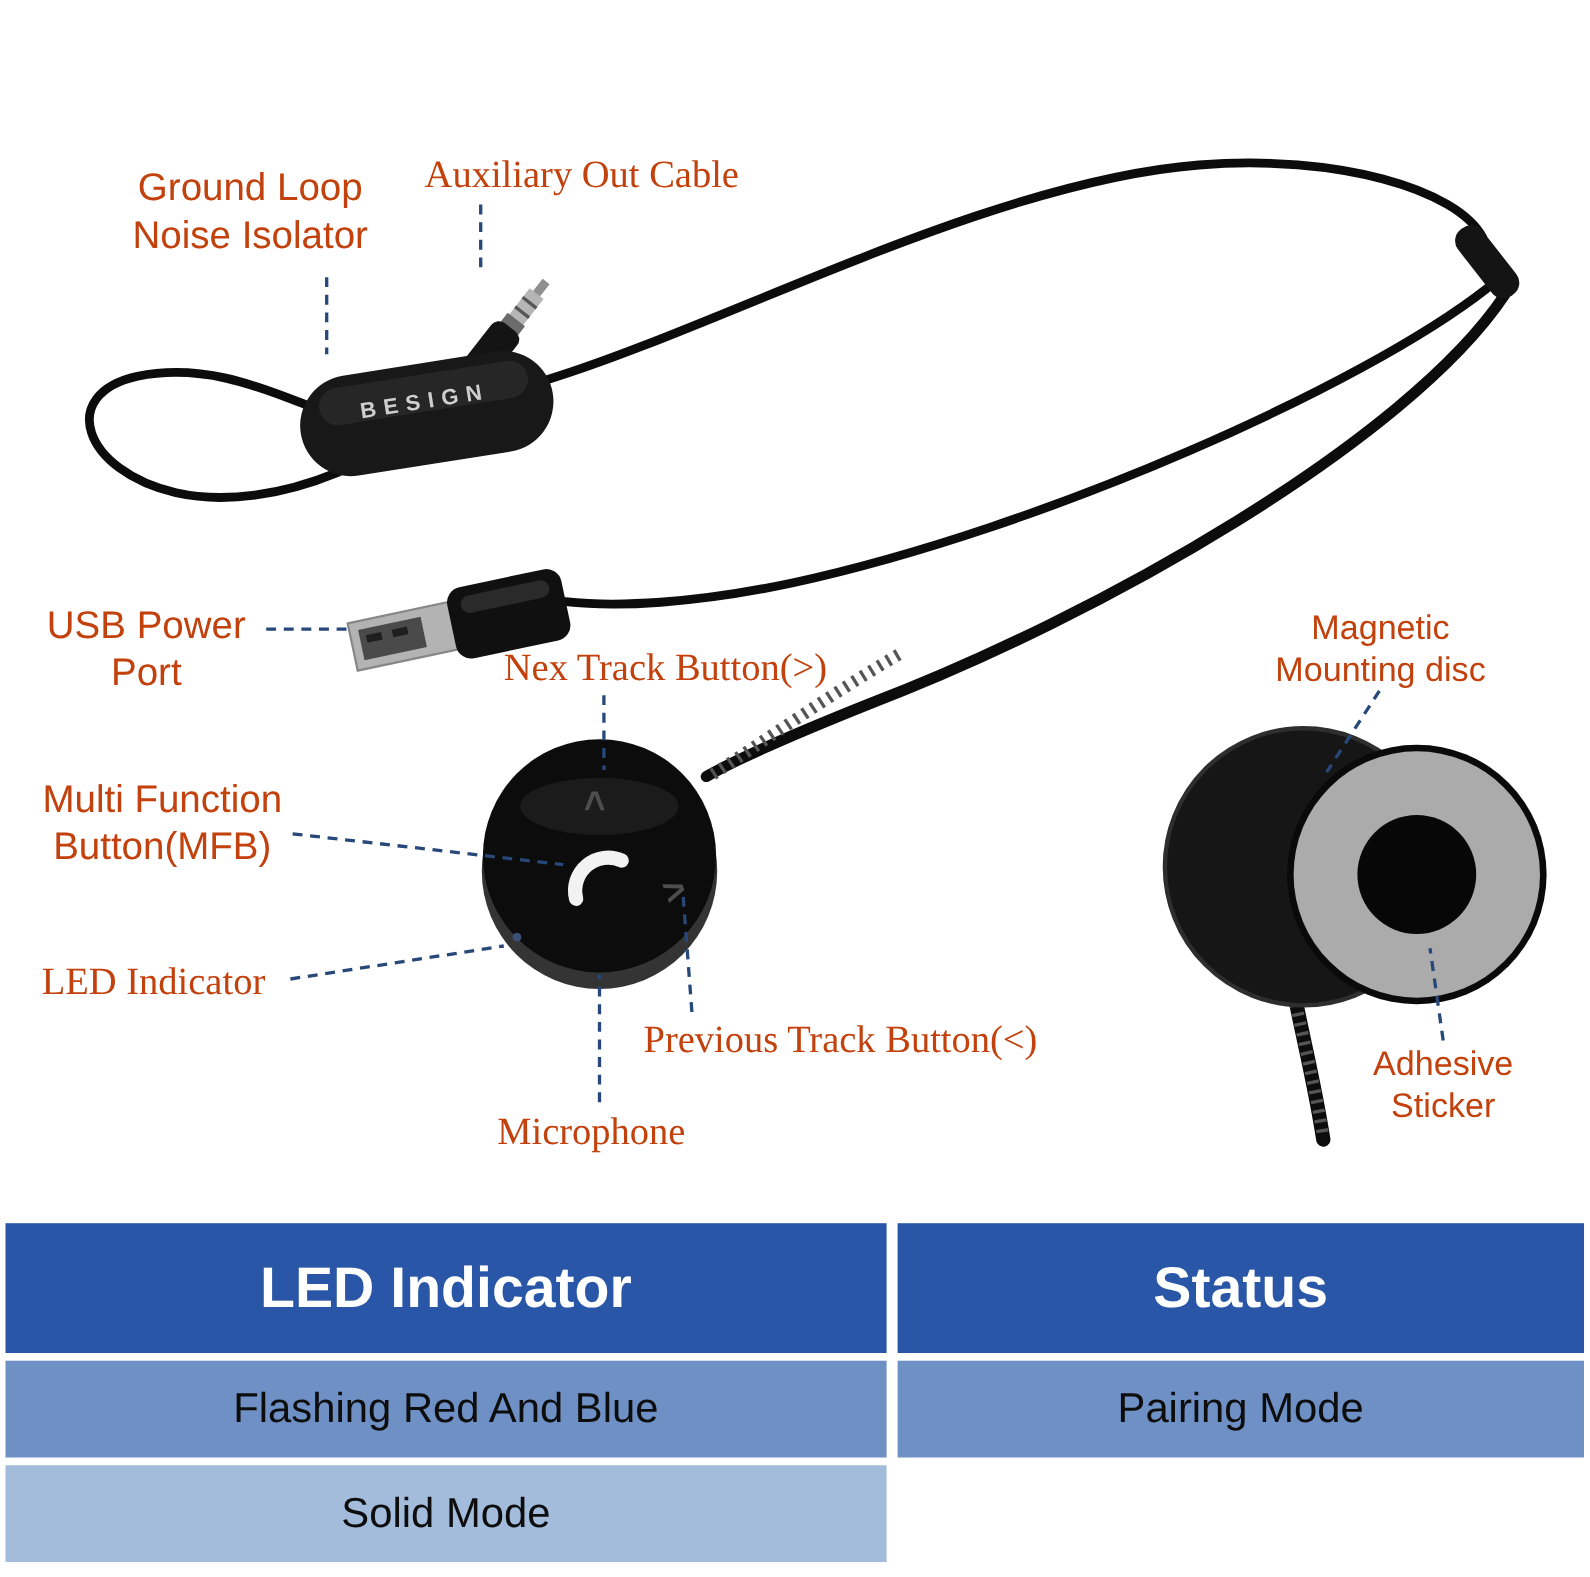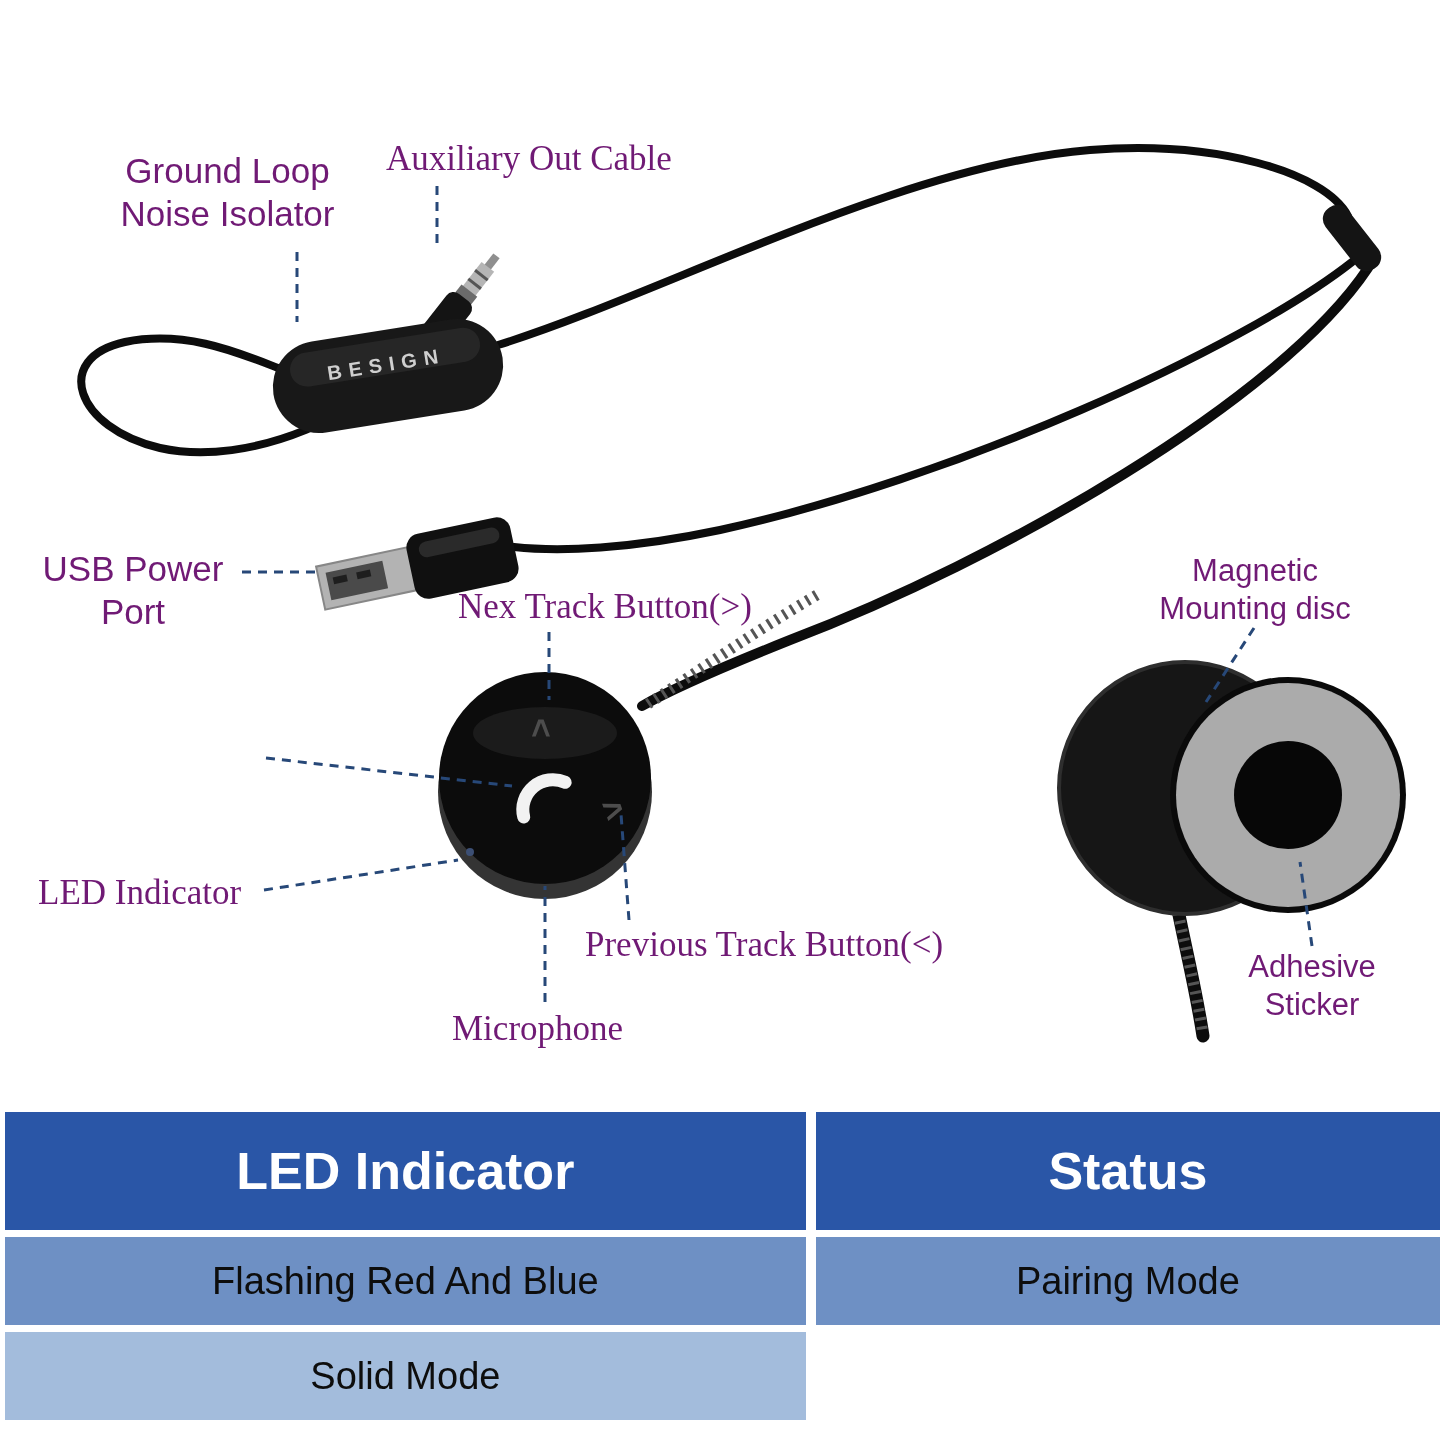--- a/index.html
+++ b/index.html
@@ -1,20 +1,20 @@
 <!DOCTYPE html>
 <html><head>
 <meta charset="utf-8">
 <style>
   html,body{margin:0;padding:0;width:1445px;height:1434px;background:#ffffff;
     font-family:"Liberation Sans",sans-serif;position:relative;overflow:hidden;}
   #stage{position:absolute;inset:0;}
   .title{position:absolute;top:6px;left:0;width:100%;text-align:center;
     font-size:60px;font-weight:800;color:#1c3e9e;letter-spacing:-1px;}
-  .callout{position:absolute;font-size:35px;color:#701a75;line-height:1.22;
+  .callout{position:absolute;font-size:35px;color:#c2410c;line-height:1.22;
     white-space:pre-line;text-align:center;}
   .callout.small{font-size:31px;}
   .callout.left{text-align:left;font-family:Liberation Serif, serif;}
   svg{position:absolute;top:0;left:0;}
   
   .spec-table{position:absolute;left:5px;right:5px;top:1112px;display:grid;
     grid-template-columns:55.8% 1fr;grid-template-rows:118px 88px 88px;
     column-gap:10px;row-gap:7px;}
   .cell{display:flex;align-items:center;justify-content:center;}
   .cell.head{background:#2a56a7;color:#ffffff;font-size:52px;font-weight:700;}
@@ -108,20 +108,22 @@
       <path d="M 1312 946 L 1300 862"></path>
     </g>
   </svg>
 
   <div class="callout" style="left:105px;top:150px;width:245px;">Ground Loop
 Noise Isolator</div>
   <div class="callout left" style="left:386px;top:138px;">Auxiliary Out Cable</div>
   <div class="callout" style="left:28px;top:548px;width:210px;">USB Power
 Port</div>
   <div class="callout left" style="left:458px;top:586px;">Nex Track Button(&gt;)</div>
+  <div class="callout" style="left:25px;top:706px;width:245px;">Multi Function
+Button(MFB)</div>
   <div class="callout left" style="left:38px;top:872px;">LED Indicator</div>
   <div class="callout left" style="left:585px;top:924px;">Previous Track Button(&lt;)</div>
   <div class="callout left" style="left:452px;top:1008px;">Microphone</div>
   <div class="callout small" style="left:1140px;top:552px;width:230px;">Magnetic
 Mounting disc</div>
   <div class="callout small" style="left:1232px;top:948px;width:160px;">Adhesive
 Sticker</div>
 
   <div class="spec-table">
     <div class="cell head">LED Indicator</div>

